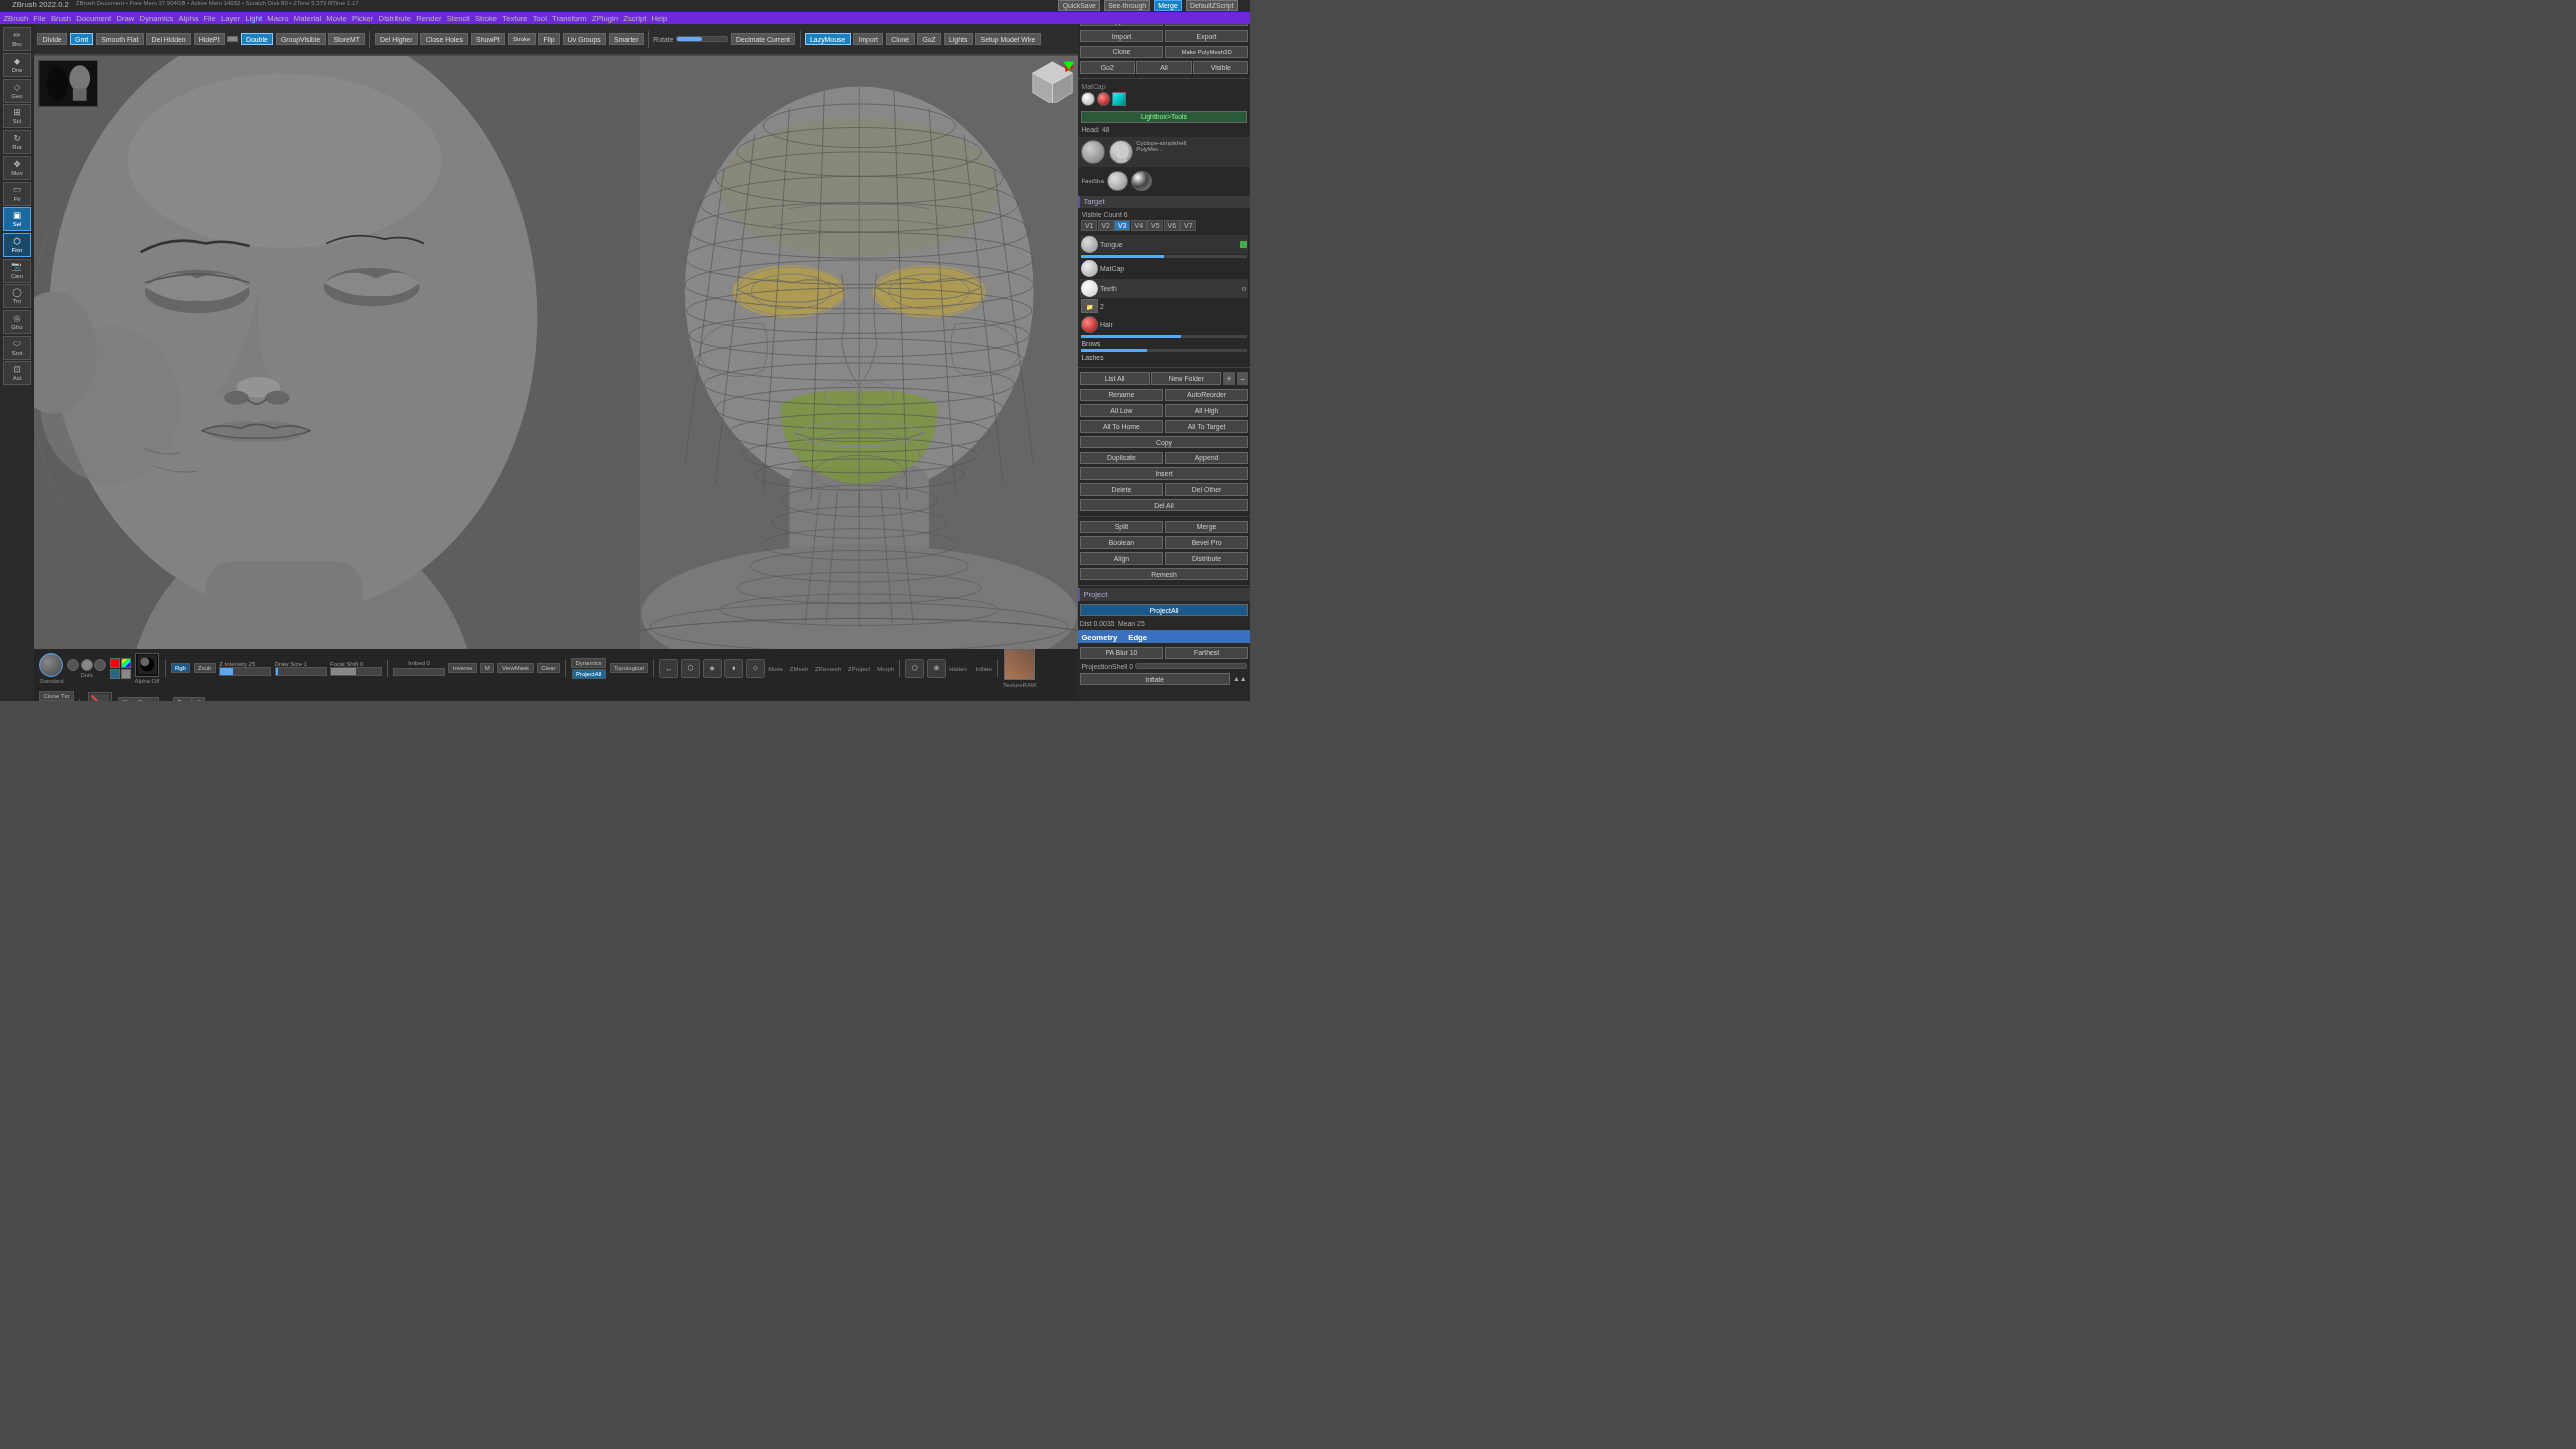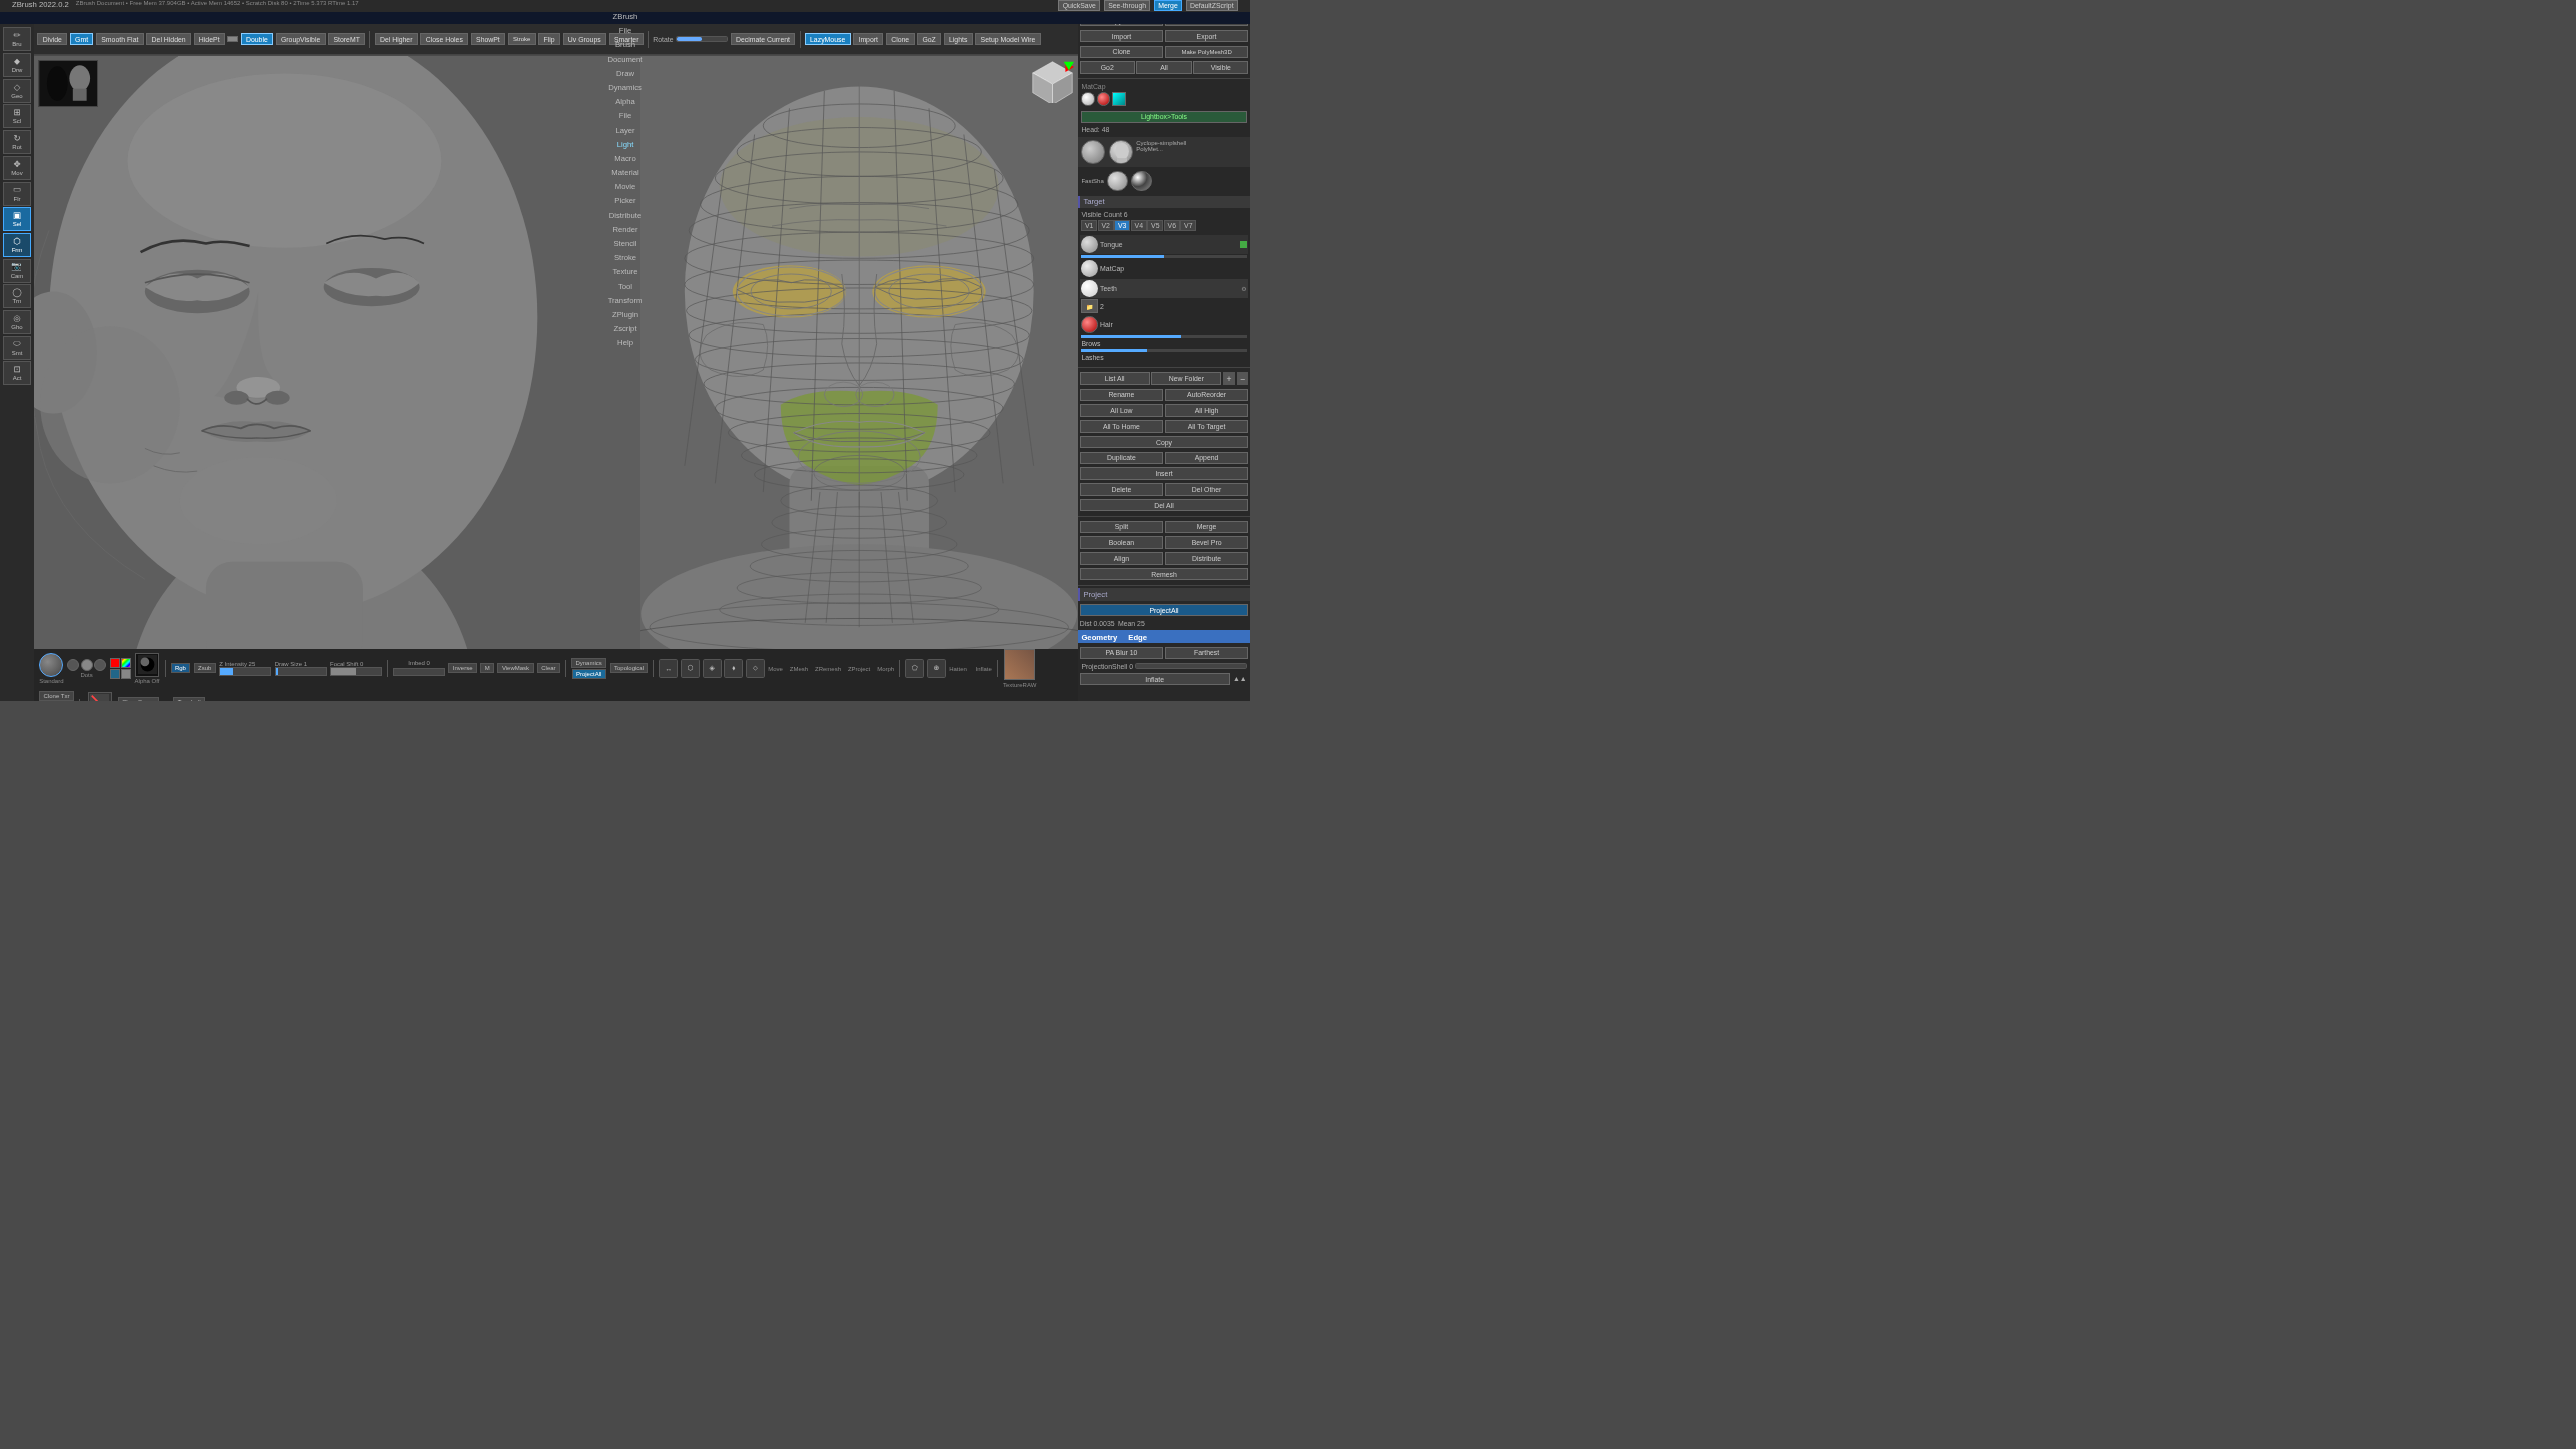--- a/index.html
+++ b/index.html
@@ -44,30 +44,29 @@
       color: #ccc;
       font-size: 6.9px;
       padding: 0.9px 3.4px;
       cursor: pointer;
     }
 
     
     .toolbar2 {
       width: 100%;
       height: 12px;
-      background: #0f172a;
+      background: #6d28d9;
       display: flex;
       align-items: center;
       padding: 0 3.4px;
       gap: 5.2px;
       position: absolute;
       top: 12px;
       left: 0;
       z-index: 100;
-      flex-direction: column;
     }
     .toolbar2 span {
       color: #bbb;
       font-size: 7.7px;
       cursor: pointer;
     }
 
     .tb-btn {
       background: #555;
       border: 0.9px solid #666;

